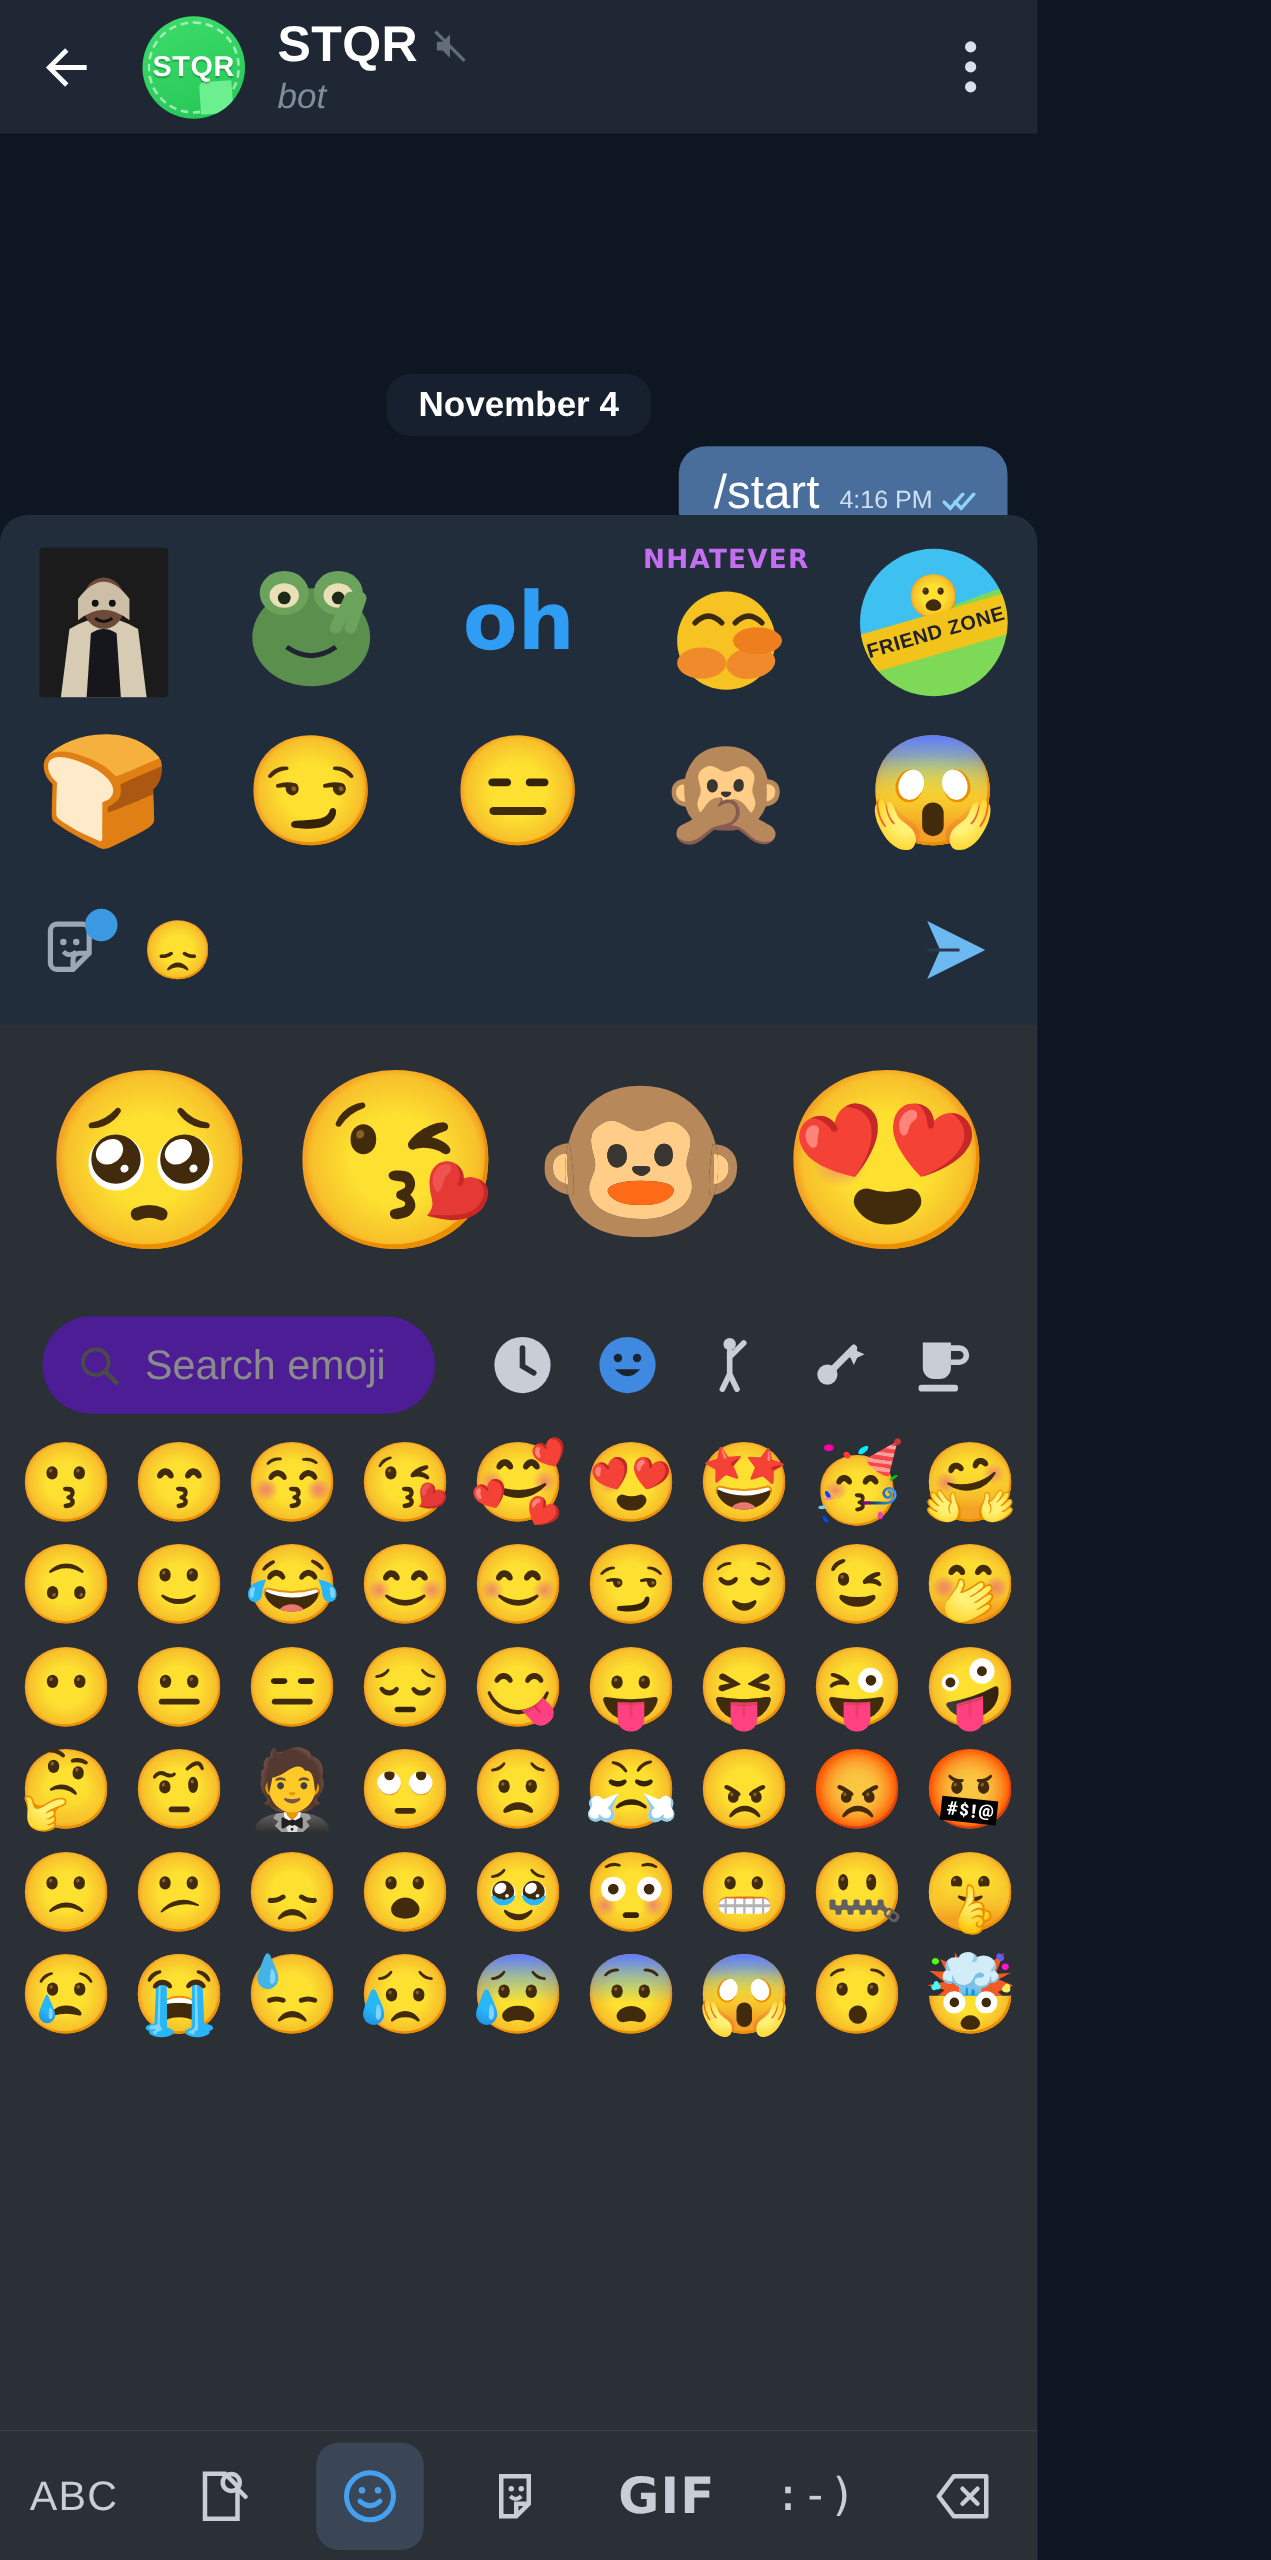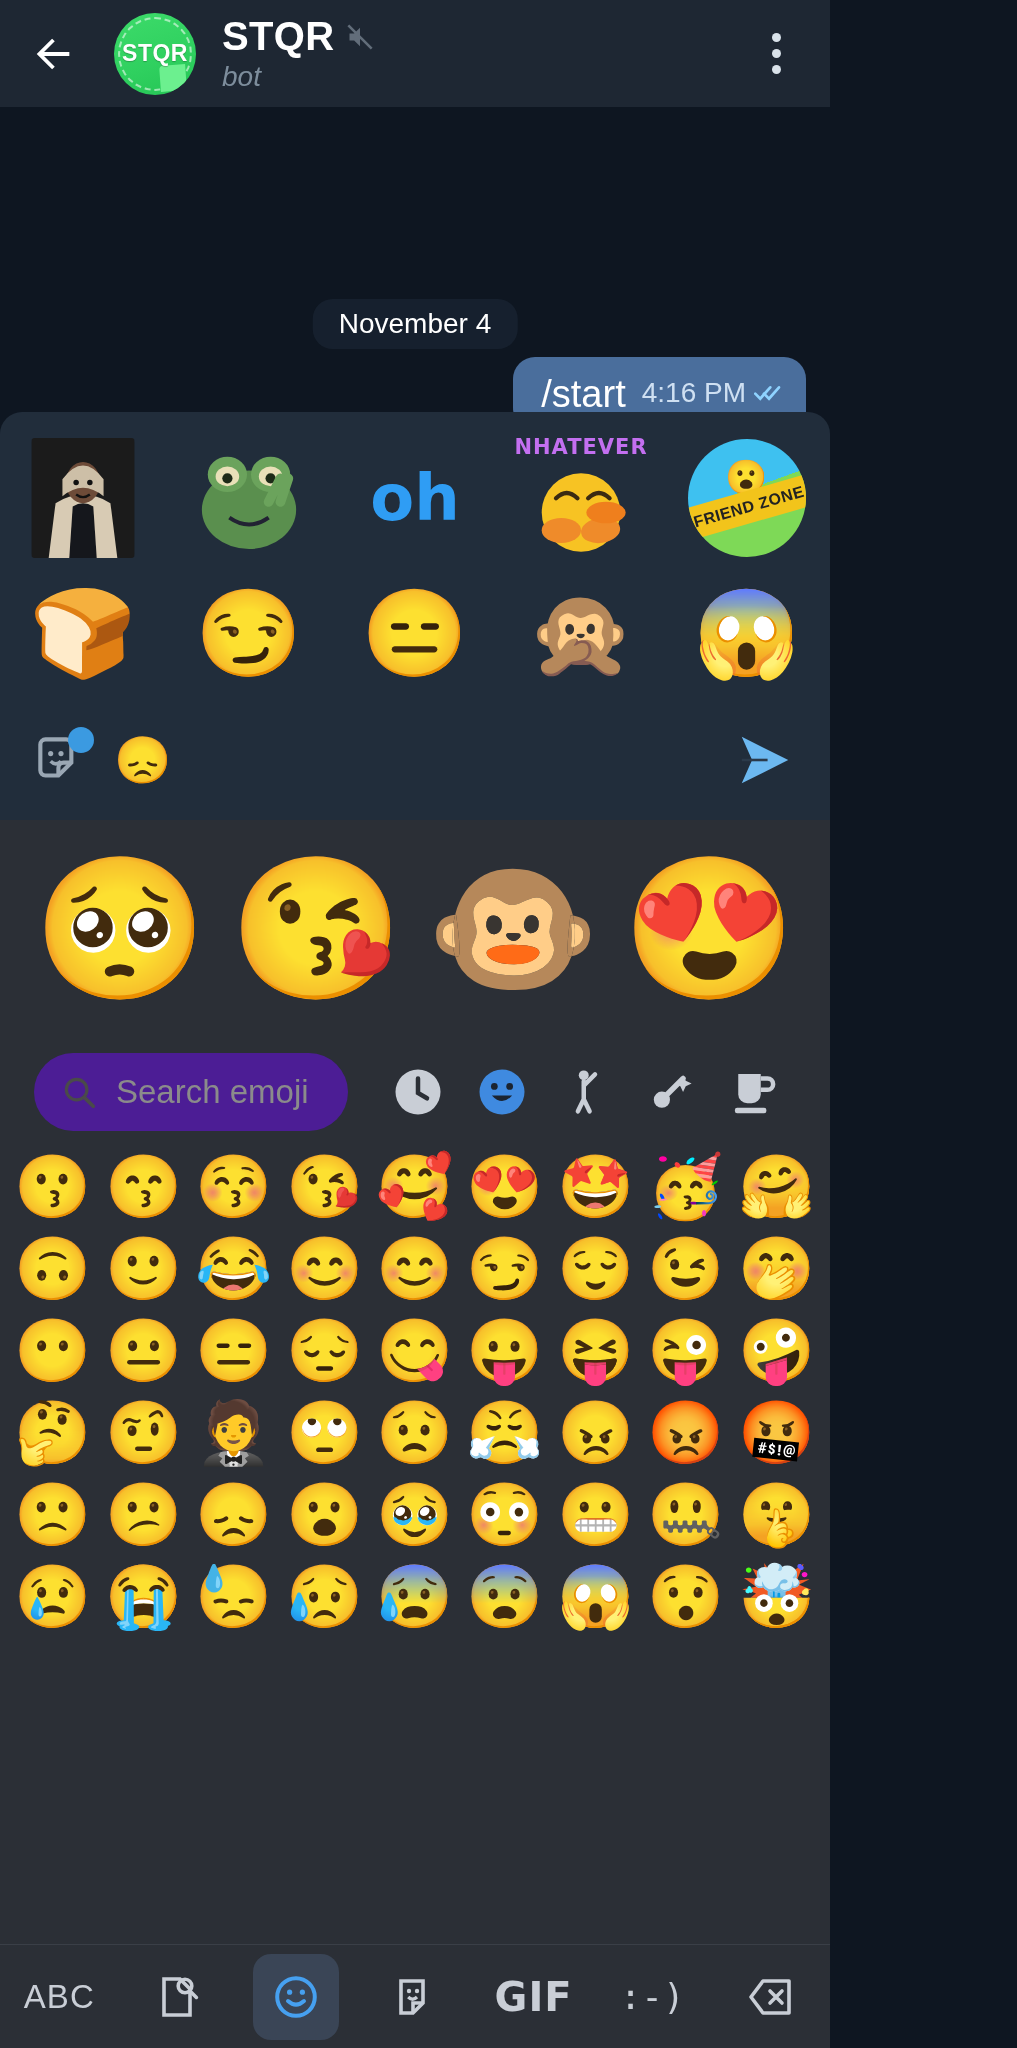--- a/index.html
+++ b/index.html
@@ -47,32 +47,32 @@
   .menu-btn i { width:9px; height:9px; border-radius:50%; background:#d9e2ea; display:block; }
 
   
   .chat {
     position:relative; background:#0e1621;
     flex:0 0 305px; overflow:hidden;
   }
   .date-badge {
     position:absolute; left:50%; transform:translateX(-50%); top:192px;
     background:rgba(24,34,48,.88); color:#fff;
-    font-size:28px; font-weight:normal; padding:9px 26px; border-radius:20px;
+    font-size:28px; font-weight:bold; padding:9px 26px; border-radius:20px;
     white-space:nowrap;
   }
   .bubble {
     position:absolute; right:24px; top:250px;
     background:#4a6e9c; border-radius:22px 22px 6px 22px;
     padding:16px 22px 14px 28px; min-width:250px;
-    display:flex; gap:16px;
+    display:flex; align-items:flex-end; gap:16px;
   }
   .bubble-text { font-size:38px; color:#ffffff; }
   .bubble-meta { display:flex; align-items:center; gap:8px; padding-bottom:4px; }
-  .bubble-time { font-size:28px; color:#cfe0f2; }
+  .bubble-time { font-size:20px; color:#cfe0f2; }
   .ticks { width:30px; height:20px; }
 
   
   .sticker-panel {
     background:#212d3b; border-radius:22px 22px 0 0;
     flex:0 0 383px; padding:18px 0 0 0;
     display:flex; flex-direction:column;
   }
   .sticker-row { display:flex; height:135px; align-items:center; }
   .sticker-cell { flex:1; display:flex; align-items:center; justify-content:center; height:135px; cursor:pointer; }

